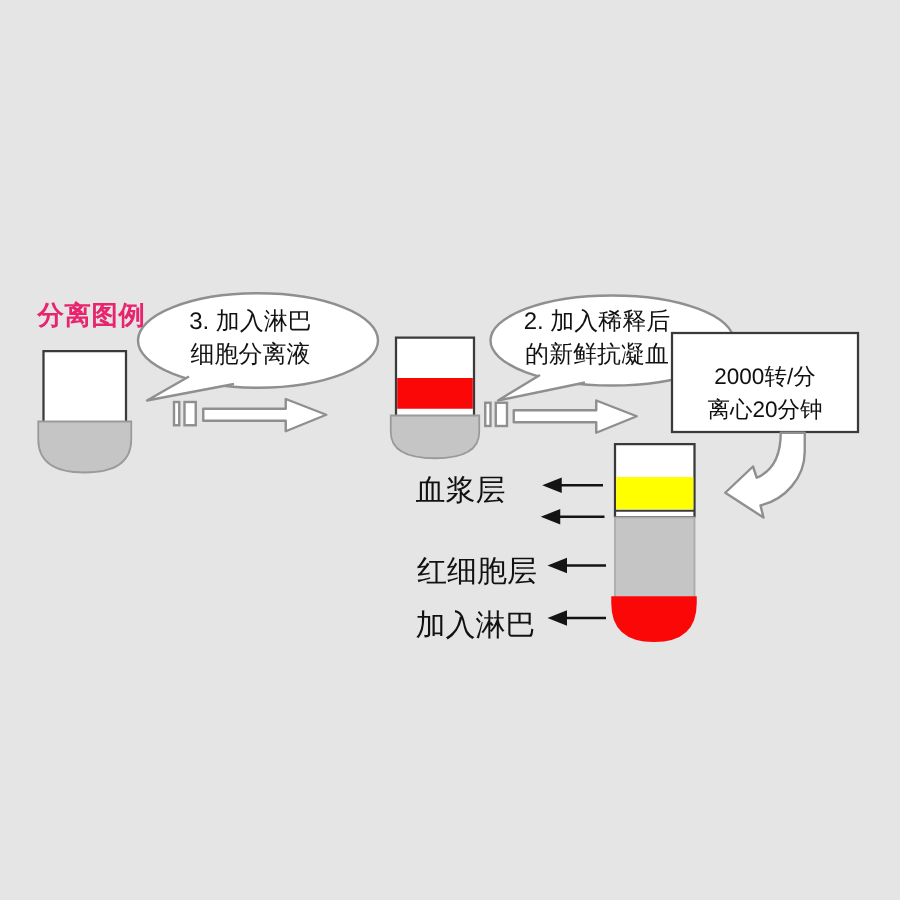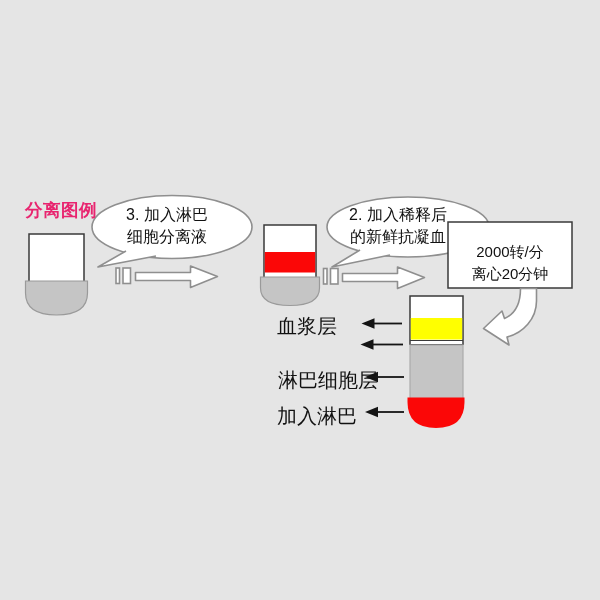--- a/index.html
+++ b/index.html
@@ -118,15 +118,15 @@
   <div class="txt bubble-text b1">3. 加入淋巴
 细胞分离液</div>
 
   <div class="txt bubble-text b2">2. 加入稀释后
 的新鲜抗凝血</div>
 
   <div class="txt box-text">2000转/分
 离心20分钟</div>
 
   <div class="txt layer-label ll-plasma">血浆层</div>
-  <div class="txt layer-label ll-medium">淋巴细胞层</div>
+  <div class="txt layer-label ll-medium">红细胞层</div>
   <div class="txt layer-label ll-rbc">加入淋巴</div>
 </div>
 
 </body></html>

